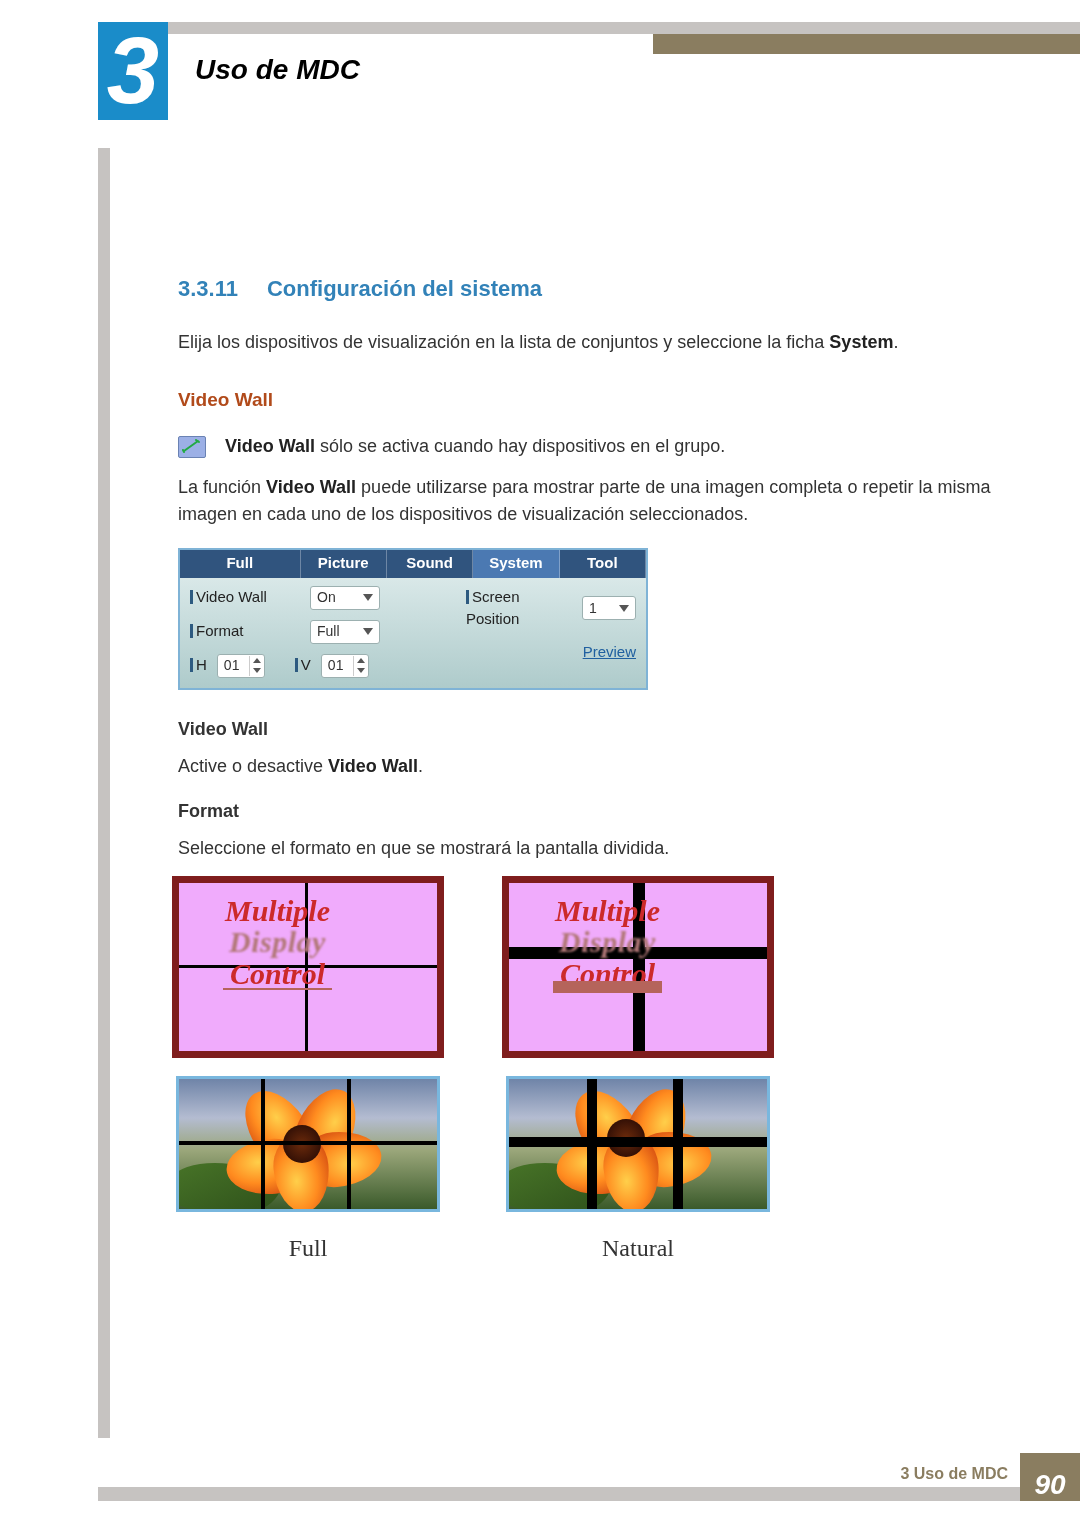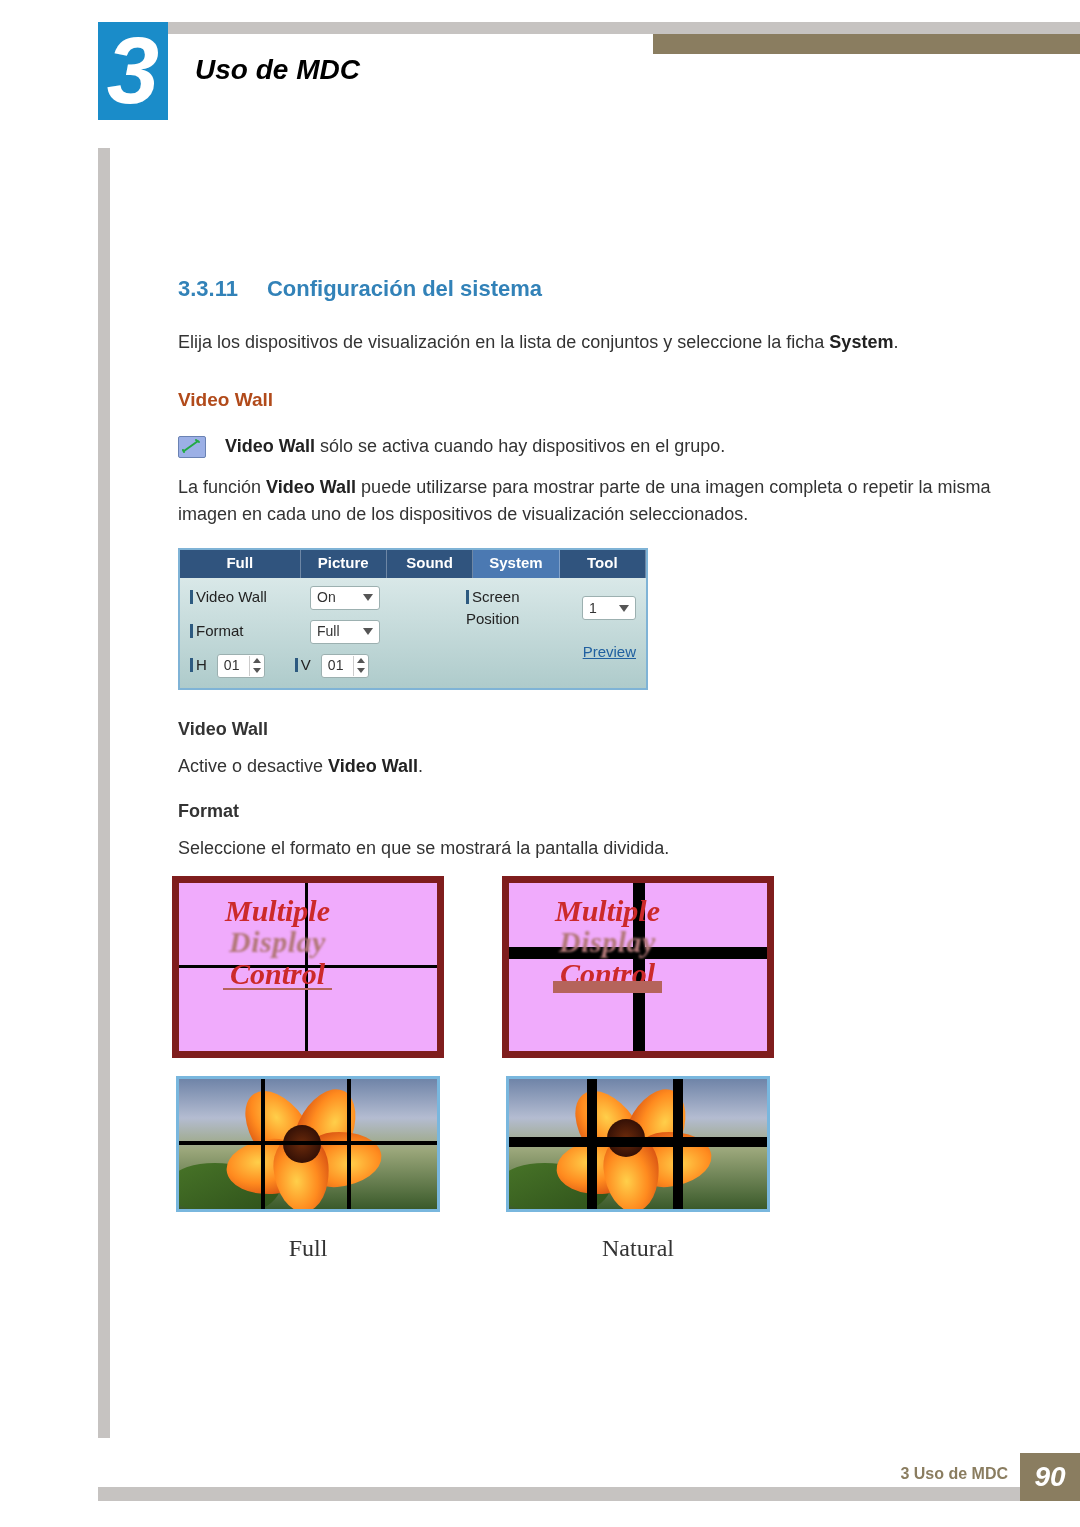--- a/index.html
+++ b/index.html
@@ -62,21 +62,21 @@
   .petal{position:absolute;border-radius:60% 60% 60% 60% / 70% 70% 50% 50%;background:radial-gradient(ellipse at 60% 40%, #ffcf4a 0%, #ff8b1f 45%, #c1300a 100%);}
   .flower-center{position:absolute;border-radius:50%;background:radial-gradient(circle,#6b2a0b 0%,#2d0d05 80%);}
   .leaf{position:absolute;width:110px;height:60px;border-radius:80% 10% 80% 10%;background:linear-gradient(135deg,#4c7a2a,#2a4b18);}
   .flower .grid-h{position:absolute;left:0;right:0;height:4px;background:#000;}
   .flower .grid-v{position:absolute;top:0;bottom:0;width:4px;background:#000;}
   .flower-nat .petal,.flower-nat .leaf,.flower-nat .flower-center{transform:translate(-6px,-6px);}
   .fig-label{font-family:Georgia,'Times New Roman',serif;font-size:24px;color:#333;}
   
   .footer{position:absolute;left:98px;right:0;bottom:26px;height:48px;}
   .foot-grey{position:absolute;left:0;right:0;bottom:0;height:14px;background:#c6c3c1;}
-  .foot-badge{position:absolute;right:0;bottom:0;width:60px;height:48px;background:#8a7d60;display:flex;align-items:center;justify-content:center;color:#fff;font-size:28px;font-style:italic;font-weight:bold;}
+  .foot-badge{position:absolute;right:0;bottom:0;width:60px;height:48px;background:#8a7d60;display:flex;align-items:flex-end;justify-content:center;color:#fff;font-size:28px;font-style:italic;font-weight:bold;}
   .foot-label{position:absolute;right:72px;bottom:18px;color:#8a7d60;font-weight:bold;font-size:16px;}
 </style>
 </head>
 <body>
 
 <div class="topbar">
   <div class="grey"></div>
   <div class="tan"></div>
 </div>
 <div class="chapter-badge">

